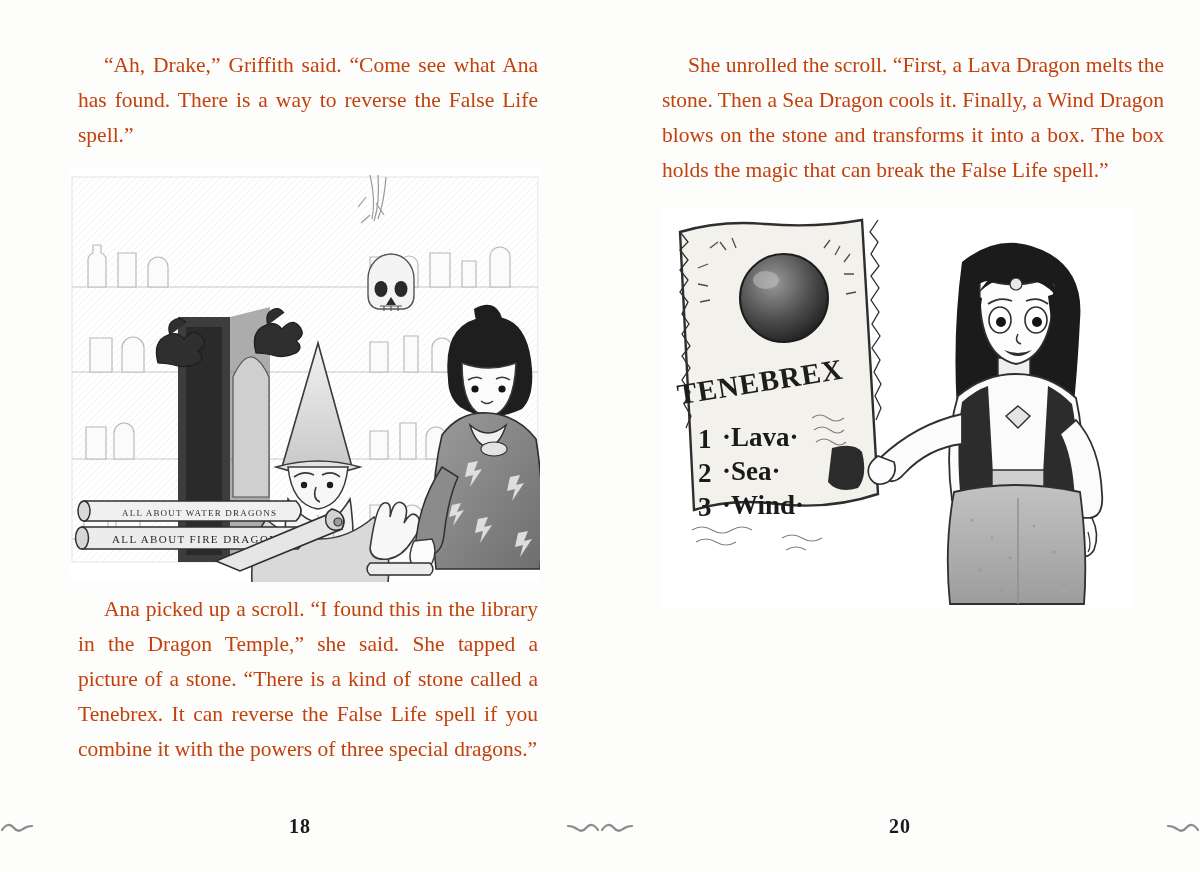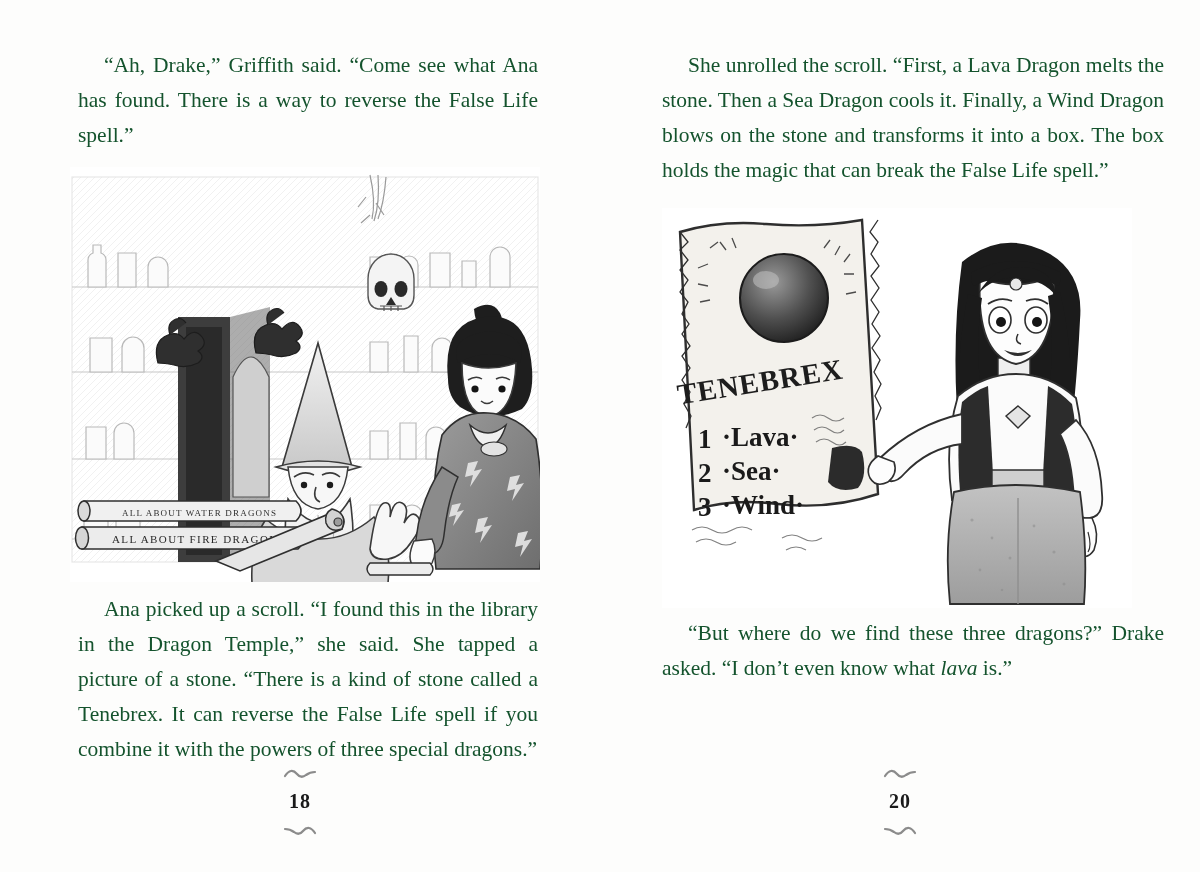--- a/index.html
+++ b/index.html
@@ -22,39 +22,38 @@
     display: flex;
     flex-direction: column;
   }
   .page-left { padding-left: 78px; padding-right: 62px; }
   .page-right { padding-left: 62px; padding-right: 36px; }
 
   p.body {
     font-family: "Liberation Serif", serif;
     font-size: 21.5px;
     line-height: 35px;
-    color: #14532d;
+    color: #c2410c;
     margin: 0 0 6px 0;
     text-align: justify;
     text-indent: 26px;
     hyphens: none;
   }
   em.ital { font-style: italic; }
 
   
   .folio {
     position: absolute;
     bottom: 34px;
     left: 0; right: 0;
     display: flex;
     align-items: center;
     justify-content: space-between;
-    gap: 9px;
+    gap: 24px;
     color: #8b8b8b;
-    flex-direction: column;
   }
   .folio .num {
     font-family: "Liberation Serif", serif;
     font-size: 20px;
     font-weight: bold;
     color: #1a1a1a;
     letter-spacing: 1px;
   }
   .folio svg { display: block; }
 
@@ -351,21 +350,20 @@
               <circle cx="372" cy="318" r="1.4"></circle>
             <circle cx="392" cy="344" r="1.6"></circle>
               <circle cx="318" cy="362" r="1.4"></circle>
             <circle cx="402" cy="376" r="1.5"></circle>
               <circle cx="340" cy="382" r="1.3"></circle>
           </g>
         </g>
       </svg>
     </div>
 
-    <p class="body"><span>“But where do we find these three dragons?” Drake asked. “I don’t even know what </span><em class="ital">lava</em><span> is.”</span></p>
 
     <div class="folio">
       <svg width="34" height="16" viewBox="0 0 34 16">
         <path d="M2 11 q6 -9 12 -2 q4 5 9 1 q4 -3 9 -3" stroke="#8b8b8b" stroke-width="2.2" fill="none" stroke-linecap="round"></path>
       </svg>
       <span class="num">20</span>
       <svg width="34" height="16" viewBox="0 0 34 16">
         <path d="M32 11 q-6 -9 -12 -2 q-4 5 -9 1 q-4 -3 -9 -3" stroke="#8b8b8b" stroke-width="2.2" fill="none" stroke-linecap="round"></path>
       </svg>
     </div>

